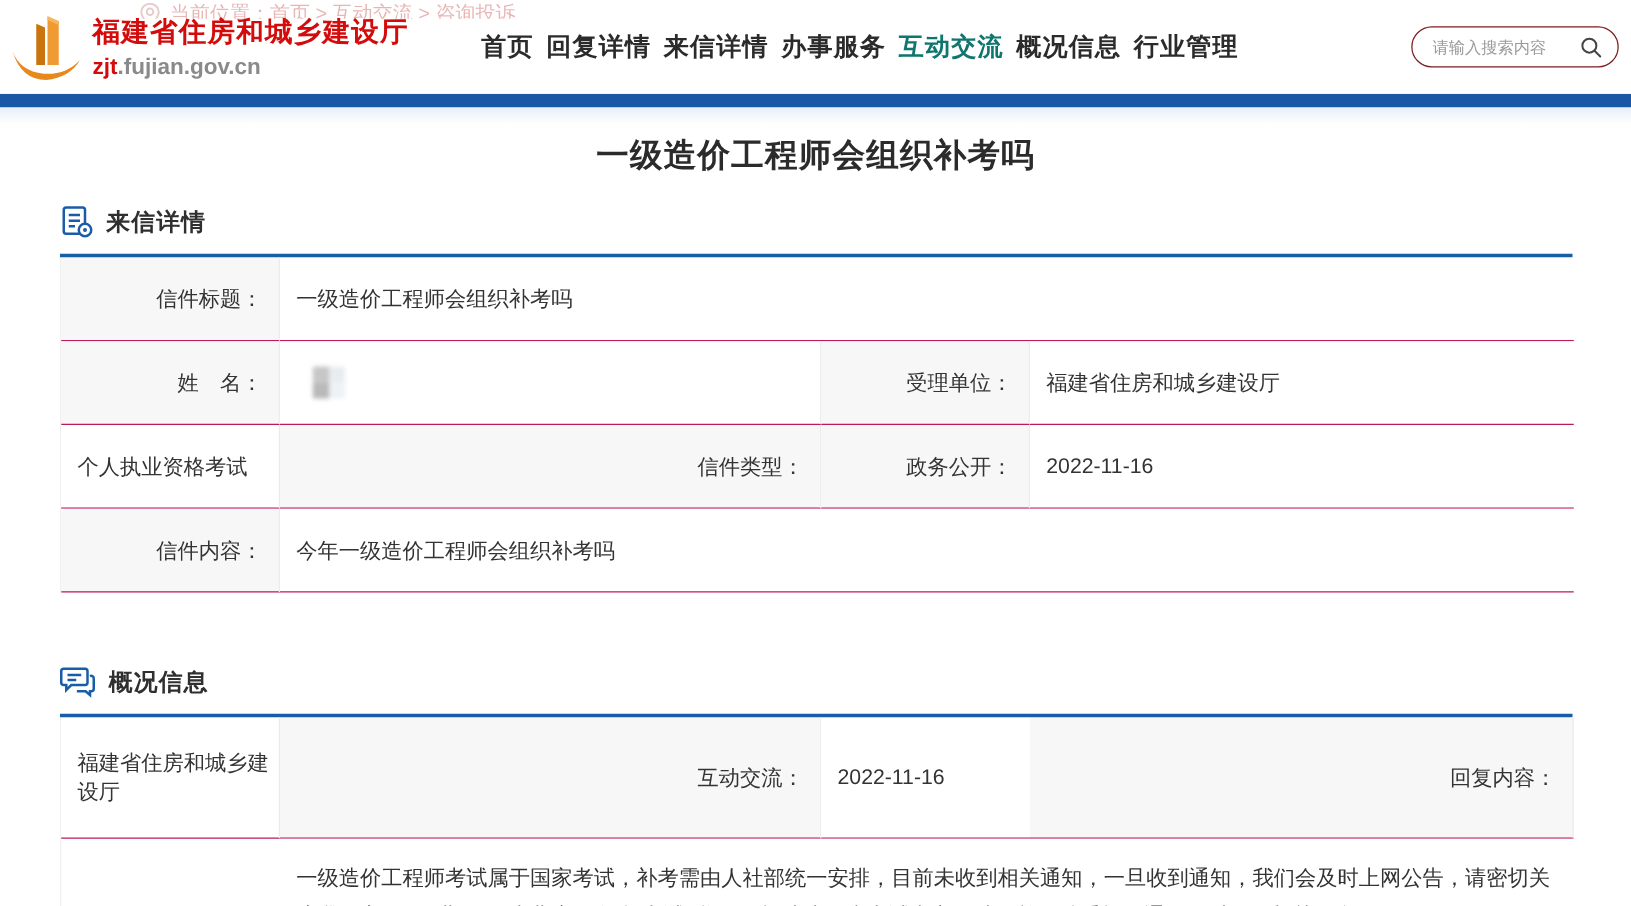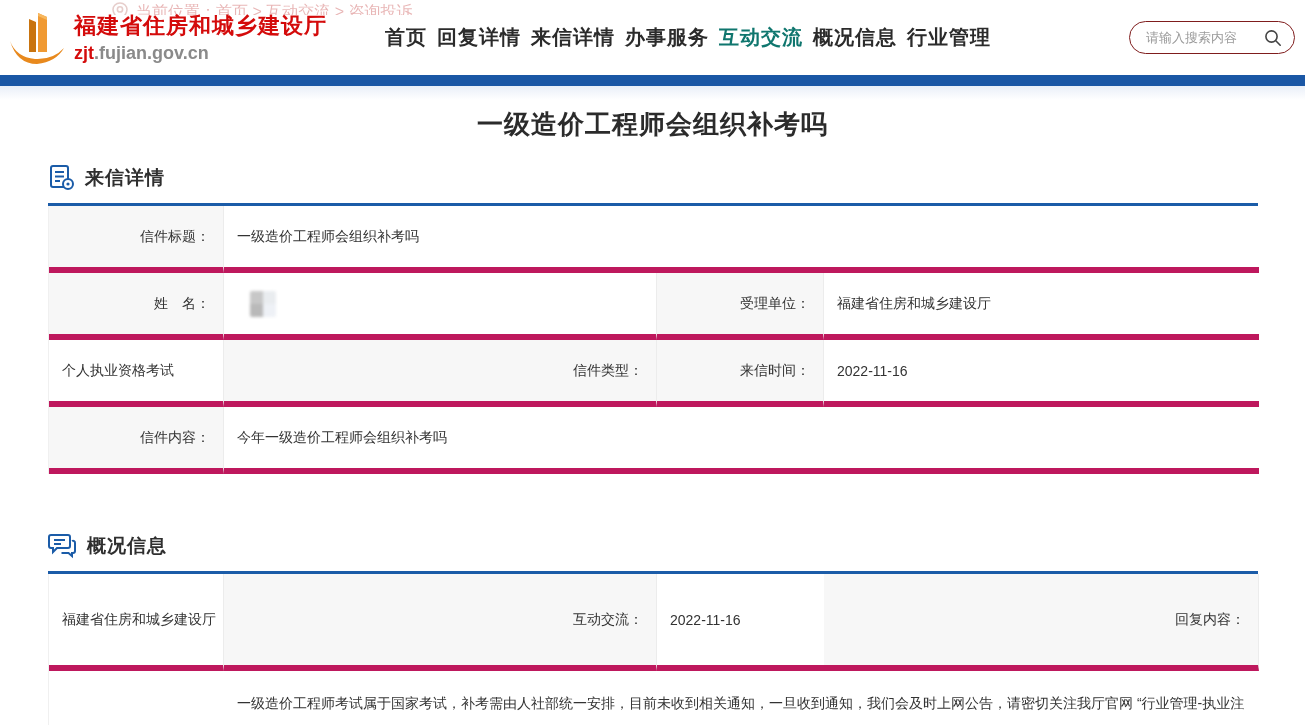--- a/index.html
+++ b/index.html
@@ -48,22 +48,22 @@
 
   .sec-head { display:flex; align-items:flex-end; gap:10px; }
   .sec-head.first { margin-top:22px; }
   .sec-head.second { margin-top:58px; }
   .sec-title { font-size:19px; font-weight:bold; color:#2f2f2f; letter-spacing:1px; }
   .sec-line { height:3px; background:#1b5ca8; margin-top:12px; }
 
   
   .tbl { display:grid; grid-template-columns:175px 433px 167px 435px;
     border-right:1px solid #e9e9e9; border-left:1px solid #f0f0f0; }
-  .cell { min-height:67px; display:flex; align-items:center; font-size:14px;
-    border-bottom:6px solid #be185d; }
+  .cell { min-height:67px; display:flex; align-items:center; font-size:17px;
+    border-bottom:1px solid #be185d; }
   .lbl { background:#f7f7f7; justify-content:flex-end; padding-right:13px;
     color:#333; white-space:nowrap; border-right:1px solid #ececec; }
   .val { padding-left:13px; color:#333; background:#fff; }
   .val.mid { border-right:1px solid #ececec; }
   .span3 { grid-column:2 / 5; }
   .val-long { display:block; padding:17px 14px 17px 13px; line-height:30px; }
   .tall { min-height:97px; }
 
   .redact { width:26px; height:26px; margin-left:13px; border-radius:2px;
     filter:blur(1.6px);
@@ -145,21 +145,21 @@
 
       <div class="cell lbl">姓　名：</div>
       <div class="cell val mid">
           <span class="redact"></span>
         </div>
       <div class="cell lbl">受理单位：</div>
       <div class="cell val">福建省住房和城乡建设厅</div>
 
       <div class="cell val mid">个人执业资格考试</div>
       <div class="cell lbl">信件类型：</div>
-      <div class="cell lbl">来信时间：</div>
+      <div class="cell lbl">政务公开：</div>
       <div class="cell val">2022-11-16</div>
 
       <div class="cell lbl">信件内容：</div>
       <div class="cell val span3">今年一级造价工程师会组织补考吗</div>
     </div>
 
     <div class="sec-head second">
       <svg width="29" height="27" viewBox="0 0 29 27">
         <path d="M3 3 h17 a2 2 0 0 1 2 2 v9 a2 2 0 0 1 -2 2 h-11 l-4 4 v-4 h-2 a2 2 0 0 1 -2 -2 v-9 a2 2 0 0 1 2 -2 Z" fill="#fff" stroke="#1b5ca8" stroke-width="2"></path>
         <line x1="6" y1="8" x2="17" y2="8" stroke="#1b5ca8" stroke-width="2"></line>

